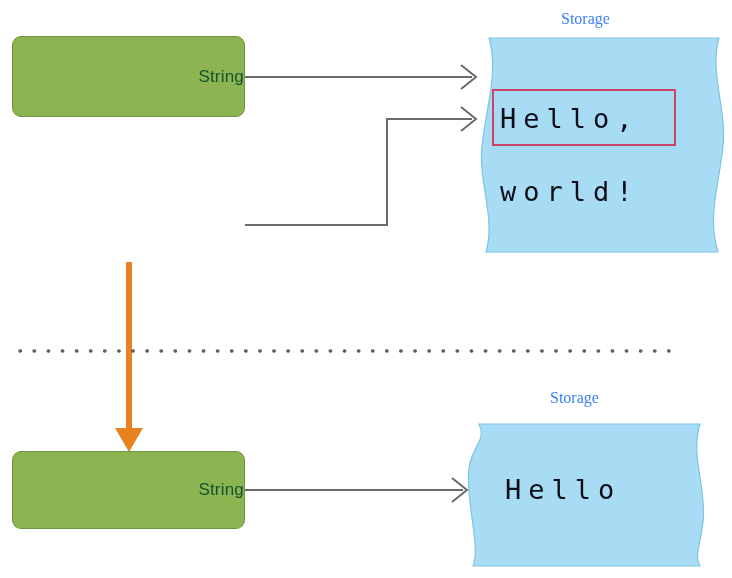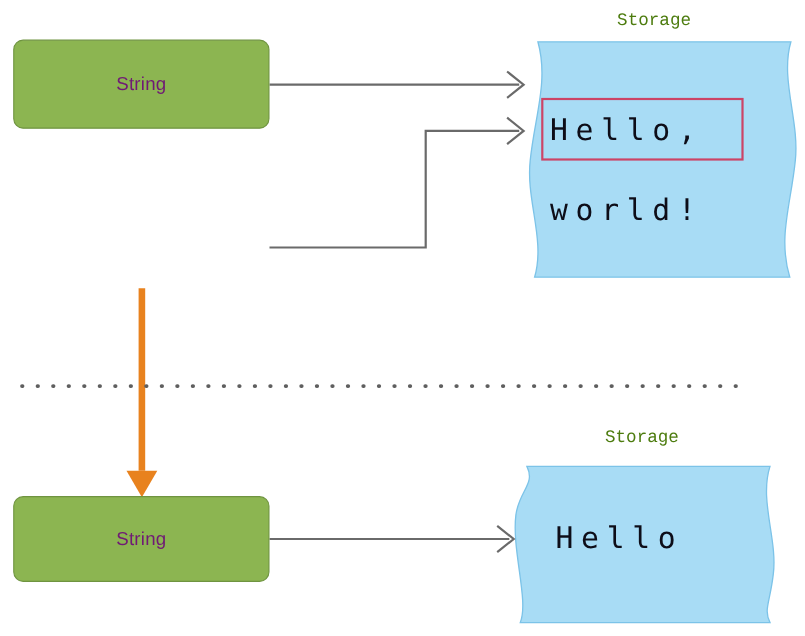--- a/index.html
+++ b/index.html
@@ -27,31 +27,31 @@
     top: 0;
     width: 732px;
     height: 578px;
   }
   .node-box {
     position: absolute;
     box-sizing: border-box;
     border-radius: 9px;
     display: flex;
     align-items: center;
-    justify-content: center;
+    justify-content: flex-end;
     font-family: "Liberation Sans", sans-serif;
     font-size: 17px;
-    color: #701a75;
+    color: #14532d;
     letter-spacing: 0.2px;
   }
   .storage-label {
     position: absolute;
-    font-family: Liberation Mono, monospace;
+    font-family: Liberation Serif, serif;
     font-size: 16px;
-    color: #4d7c0f;
+    color: #3b82f6;
     white-space: nowrap;
   }
   .storage-text {
     position: absolute;
     font-family: "DejaVu Sans Mono", monospace;
     font-size: 27px;
     color: #0d0d18;
     white-space: pre;
     letter-spacing: 7px;
   }

